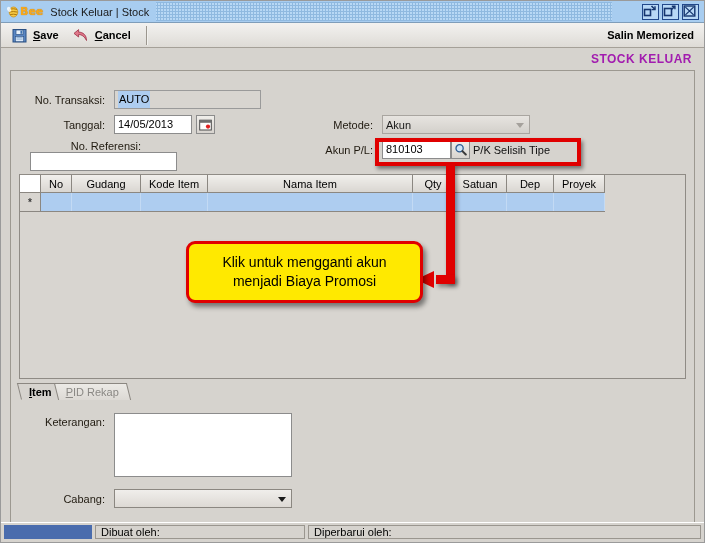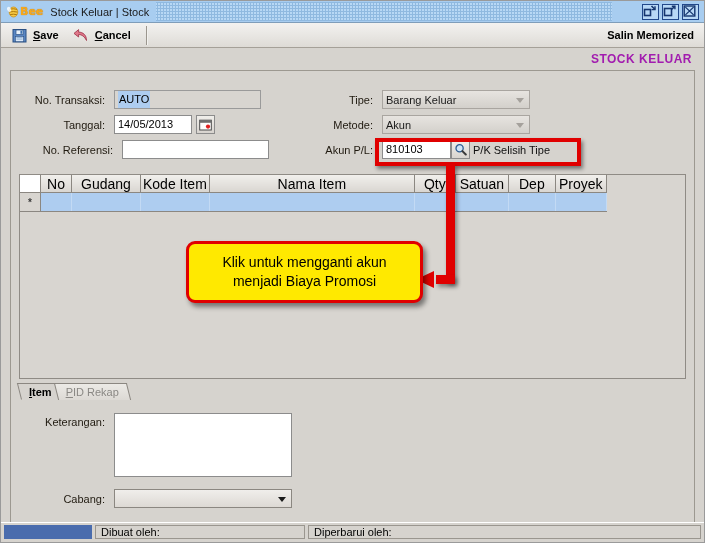--- a/index.html
+++ b/index.html
@@ -210,21 +210,21 @@
   }
   table.grid {
     border-collapse: collapse;
     table-layout: fixed;
     background: #d8d5d0;
   }
   table.grid th {
     background: linear-gradient(#f1efec, #d9d6d1);
     border-right: 1px solid #8b8781;
     border-bottom: 1px solid #8b8781;
-    font-size: 14px; font-weight: normal;
+    font-size: 11px; font-weight: normal;
     color: #000;
     height: 17px;
     padding: 0 2px;
     text-align: center;
     overflow: hidden; white-space: nowrap;
   }
   table.grid th.corner {
     background: #ffffff;
     border-right: 1px solid #8b8781;
   }
@@ -435,32 +435,25 @@
         <span class="inp" style="width:78px; margin-left:9px; display:flex; align-items:center;">14/05/2013</span>
         <span class="sqbtn" style="margin-left:4px;">
           <svg width="13" height="12" viewBox="0 0 13 12">
             <rect x="0.7" y="1.2" width="11.6" height="9.8" fill="#ffffff" stroke="#4a4a4a" stroke-width="1"></rect>
             <rect x="0.7" y="1.2" width="11.6" height="2.6" fill="#6f6f6f"></rect>
             <circle cx="9" cy="7.6" r="2.1" fill="#e22222"></circle>
           </svg>
         </span>
       </div>
 
-      <div class="fld" style="left:18px; top:69px;">
+      <div class="fld" style="left:10px; top:69px;flex-direction:column;">
         <span class="fld-label" style="width:84px;">No. Referensi:</span>
         <span class="inp" style="width:147px; margin-left:9px; display:flex; align-items:center;"></span>
       </div>
 
-      <div class="fld" style="left:300px; top:19px;">
-        <span class="fld-label" style="width:62px;">Tipe:</span>
-        <span class="combo" style="width:148px; margin-left:9px;">
-          <span>Barang Keluar</span>
-          <i class="arr"></i>
-        </span>
-      </div>
 
       <div class="fld" style="left:300px; top:44px;">
         <span class="fld-label" style="width:62px;">Metode:</span>
         <span class="combo" style="width:148px; margin-left:9px;">
           <span>Akun</span>
           <i class="arr"></i>
         </span>
       </div>
 
       <div class="fld" style="left:300px; top:69px;">

